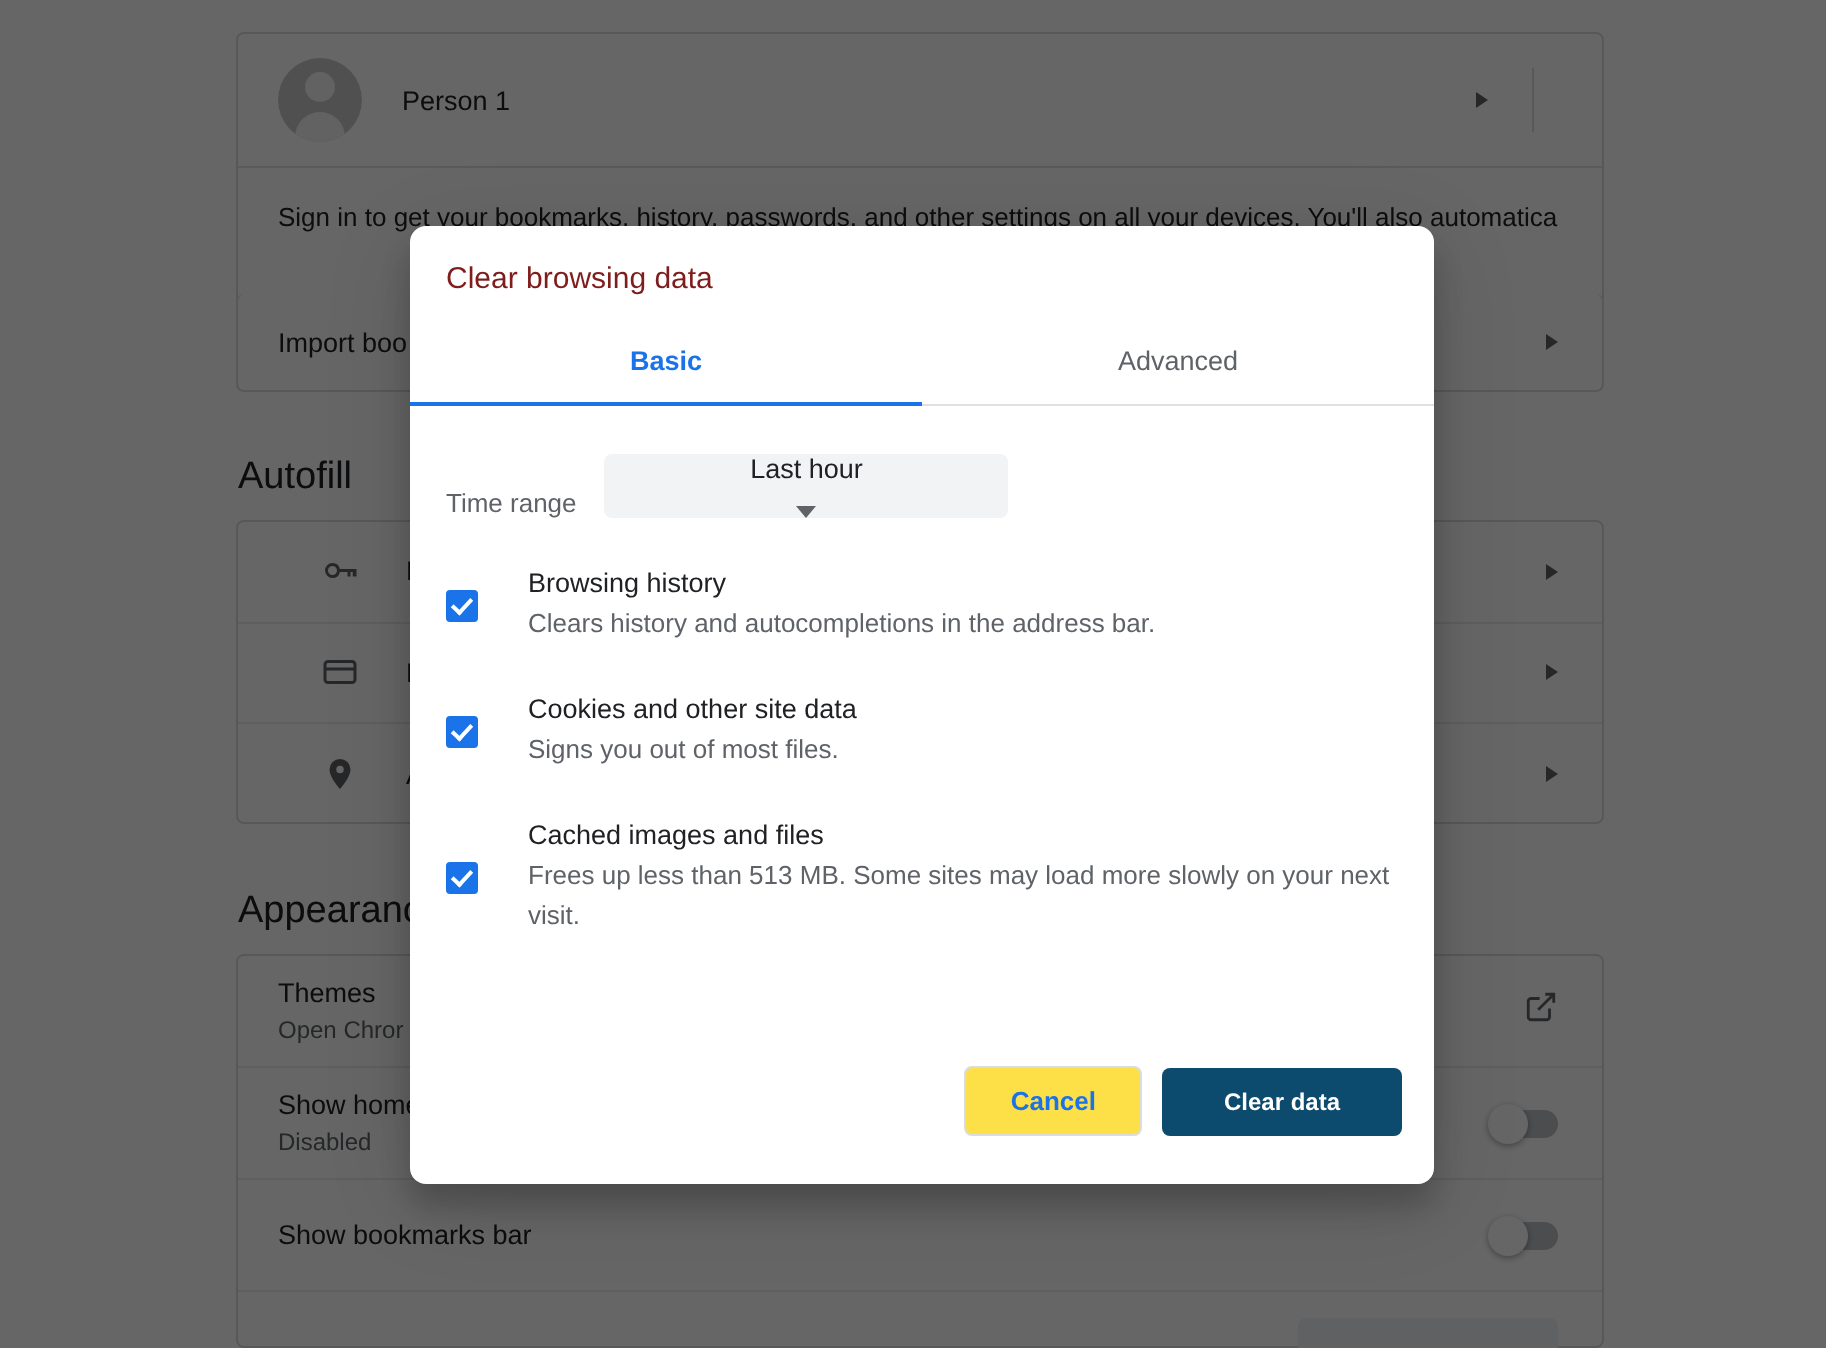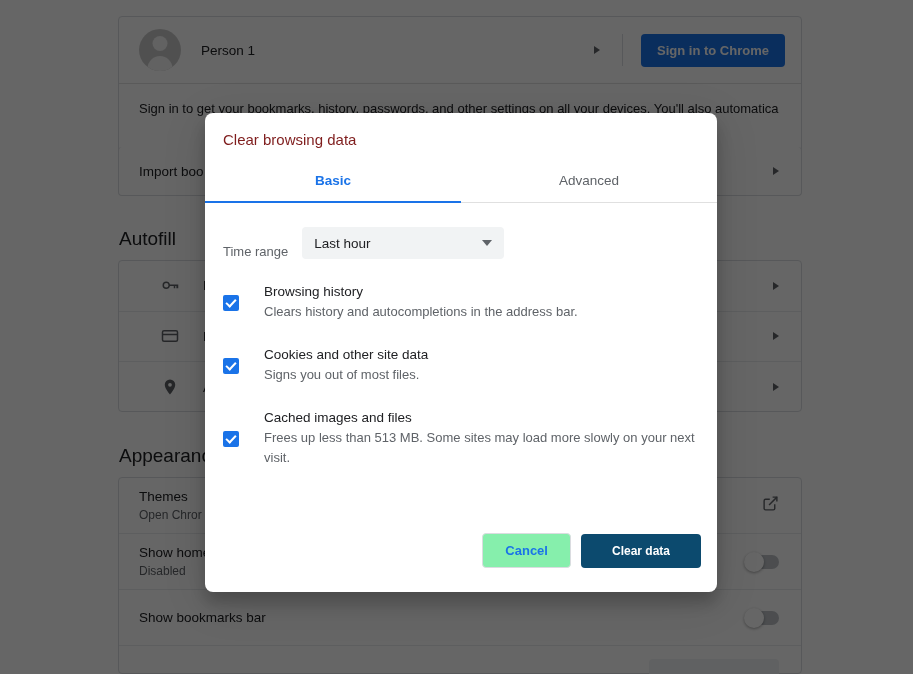--- a/index.html
+++ b/index.html
@@ -278,20 +278,21 @@
     width: 202px;
     height: 32px;
     background: #f1f3f4;
     border-radius: 4px;
     display: flex;
     align-items: center;
     padding: 0 12px;
     font-size: 13.5px;
     color: #202124;
     cursor: pointer;
+    flex-direction: column;
   }
   .select-value { flex: 1 1 auto; }
   .caret-down {
     width: 0; height: 0;
     border-left: 5px solid transparent;
     border-right: 5px solid transparent;
     border-top: 6px solid #5f6368;
   }
 
   .check-item {
@@ -327,21 +328,21 @@
   }
 
   .dialog-footer {
     display: flex;
     justify-content: flex-end;
     align-items: center;
     padding: 0 16px 24px 16px;
     gap: 10px;
   }
   .btn-outline {
-    background: #86efac;
+    background: #fde047;
     color: #1a73e8;
     border: 1px solid #dadce0;
     border-radius: 4px;
     font-size: 13px;
     font-weight: bold;
     font-family: "Liberation Sans", sans-serif;
     padding: 9px 22px;
     cursor: pointer;
   }
   .btn-filled {
@@ -362,21 +363,20 @@
 <div id="page-root">
 
   <div class="settings-canvas">
 
     <div class="card" id="people-card">
       <div class="person-row">
         <div class="avatar"></div>
         <span class="person-name">Person 1</span>
         <span class="arrow-right"></span>
         <span class="vsep"></span>
-        <button class="btn-primary-blue">Sign in to Chrome</button>
       </div>
       <div class="signin-desc">Sign in to get your bookmarks, history, passwords, and other settings on all your devices. You'll also automatica</div>
     </div>
 
     <div class="card" id="import-card">
       <div class="simple-row">
         <span class="grow">Import boo</span>
         <span class="arrow-right"></span>
       </div>
     </div>

